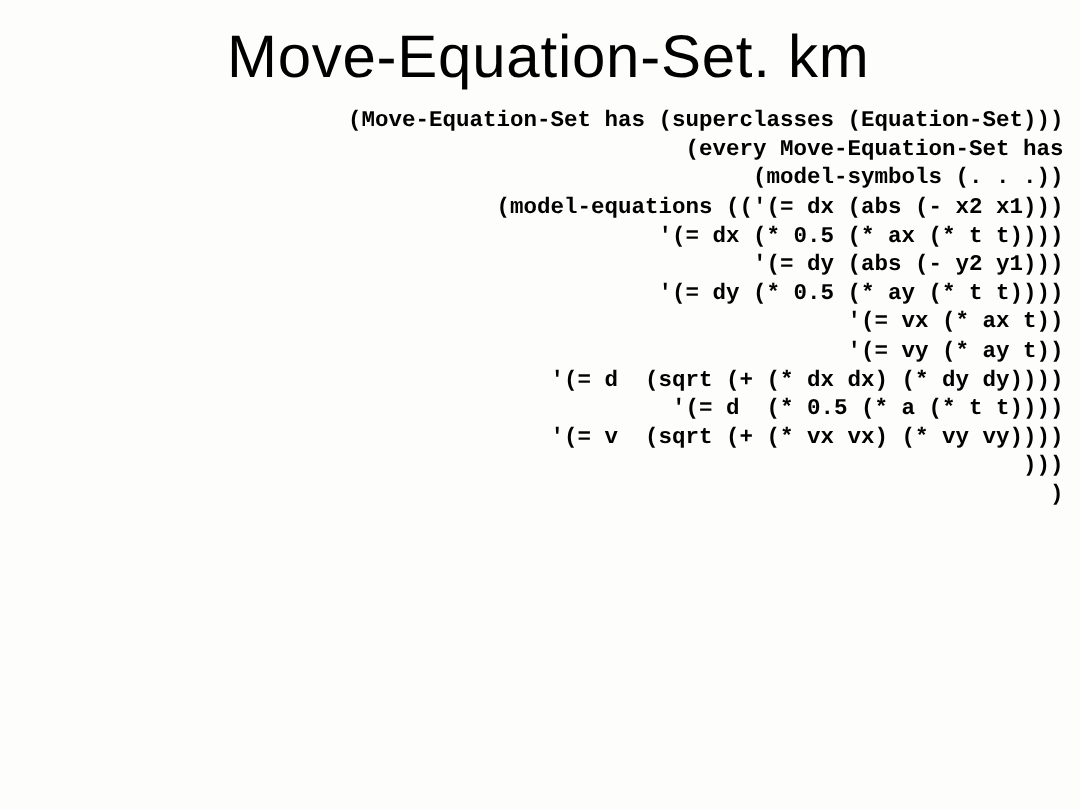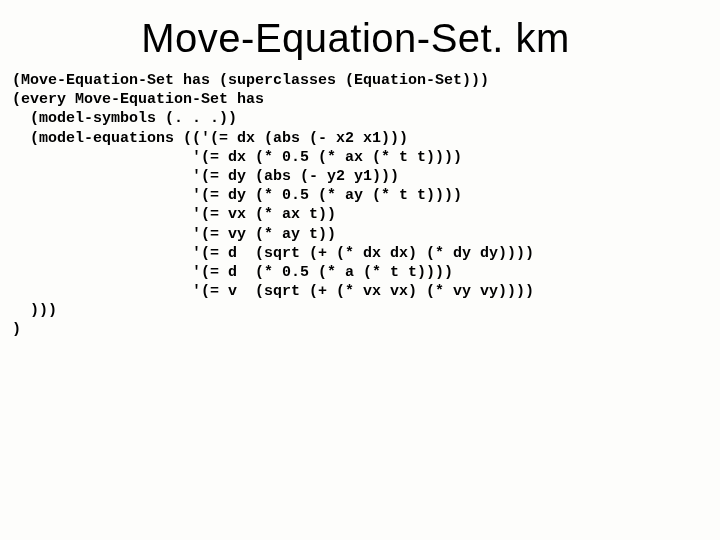--- a/index.html
+++ b/index.html
@@ -10,35 +10,37 @@
     background: #fdfdfb;
     font-family: Arial, Helvetica, sans-serif;
     color: #000;
     overflow: hidden;
   }
   .slide {
     width: 711px;
     height: 540px;
     box-sizing: border-box;
     padding: 10px 12px 0 12px;
+    margin-left: 10px;
   }
   .title {
     text-align: center;
     font-size: 40px;
     font-weight: 400;
     margin: 6px 0 10px 0;
     letter-spacing: 0.5px;
   }
   .code {
     font-family: "Courier New", Courier, monospace;
     font-size: 15px;
     line-height: 1.28;
     white-space: pre;
     font-weight: bold;
     margin: 0;
+    text-align: right;
   }
   .blk { display: block; }
 </style>
 </head>
 <body>
 
 <div class="slide">
   <div class="title">Move-Equation-Set. km</div>
 
   <pre class="code"><span class="blk">(Move-Equation-Set has (superclasses (Equation-Set)))</span><span class="blk">(every Move-Equation-Set has</span><span class="blk">  (model-symbols (. . .))</span><span class="blk">  (model-equations (('(= dx (abs (- x2 x1)))</span><span class="blk">                    '(= dx (* 0.5 (* ax (* t t))))</span><span class="blk">                    '(= dy (abs (- y2 y1)))</span><span class="blk">                    '(= dy (* 0.5 (* ay (* t t))))</span><span class="blk">                    '(= vx (* ax t))</span><span class="blk">                    '(= vy (* ay t))</span><span class="blk">                    '(= d  (sqrt (+ (* dx dx) (* dy dy))))</span><span class="blk">                    '(= d  (* 0.5 (* a (* t t))))</span><span class="blk">                    '(= v  (sqrt (+ (* vx vx) (* vy vy))))</span><span class="blk">  )))</span><span class="blk">)</span></pre>

